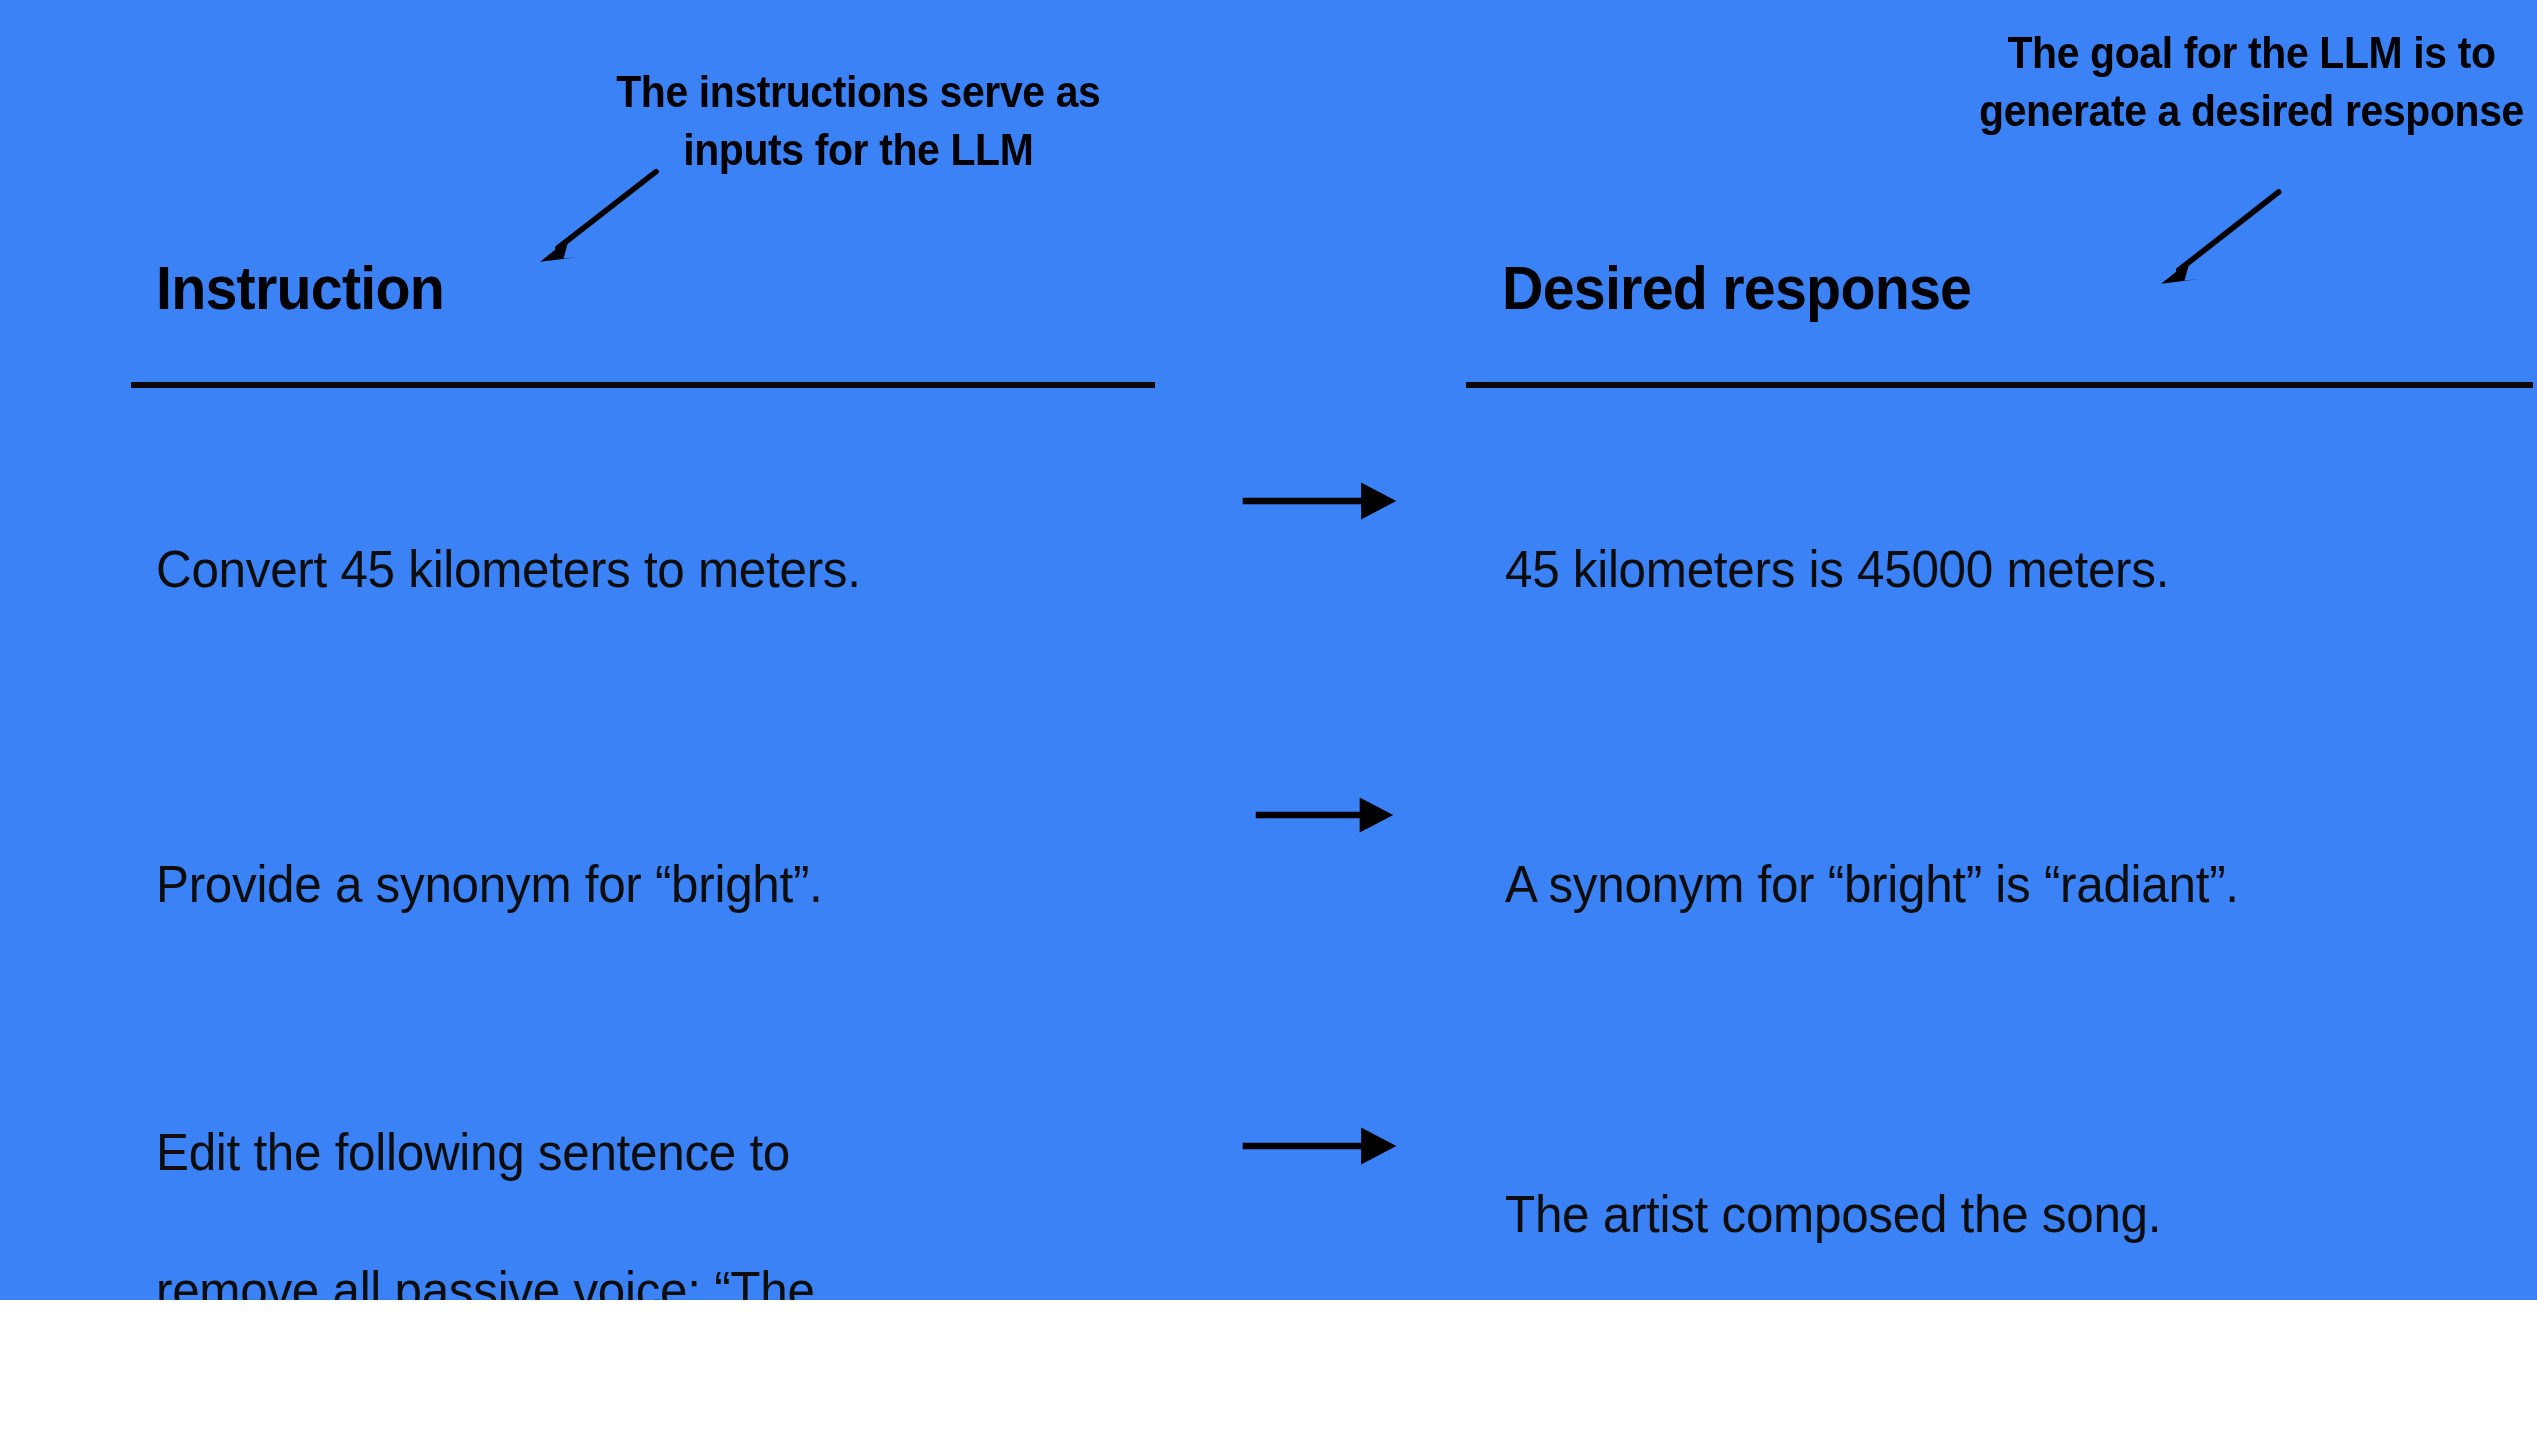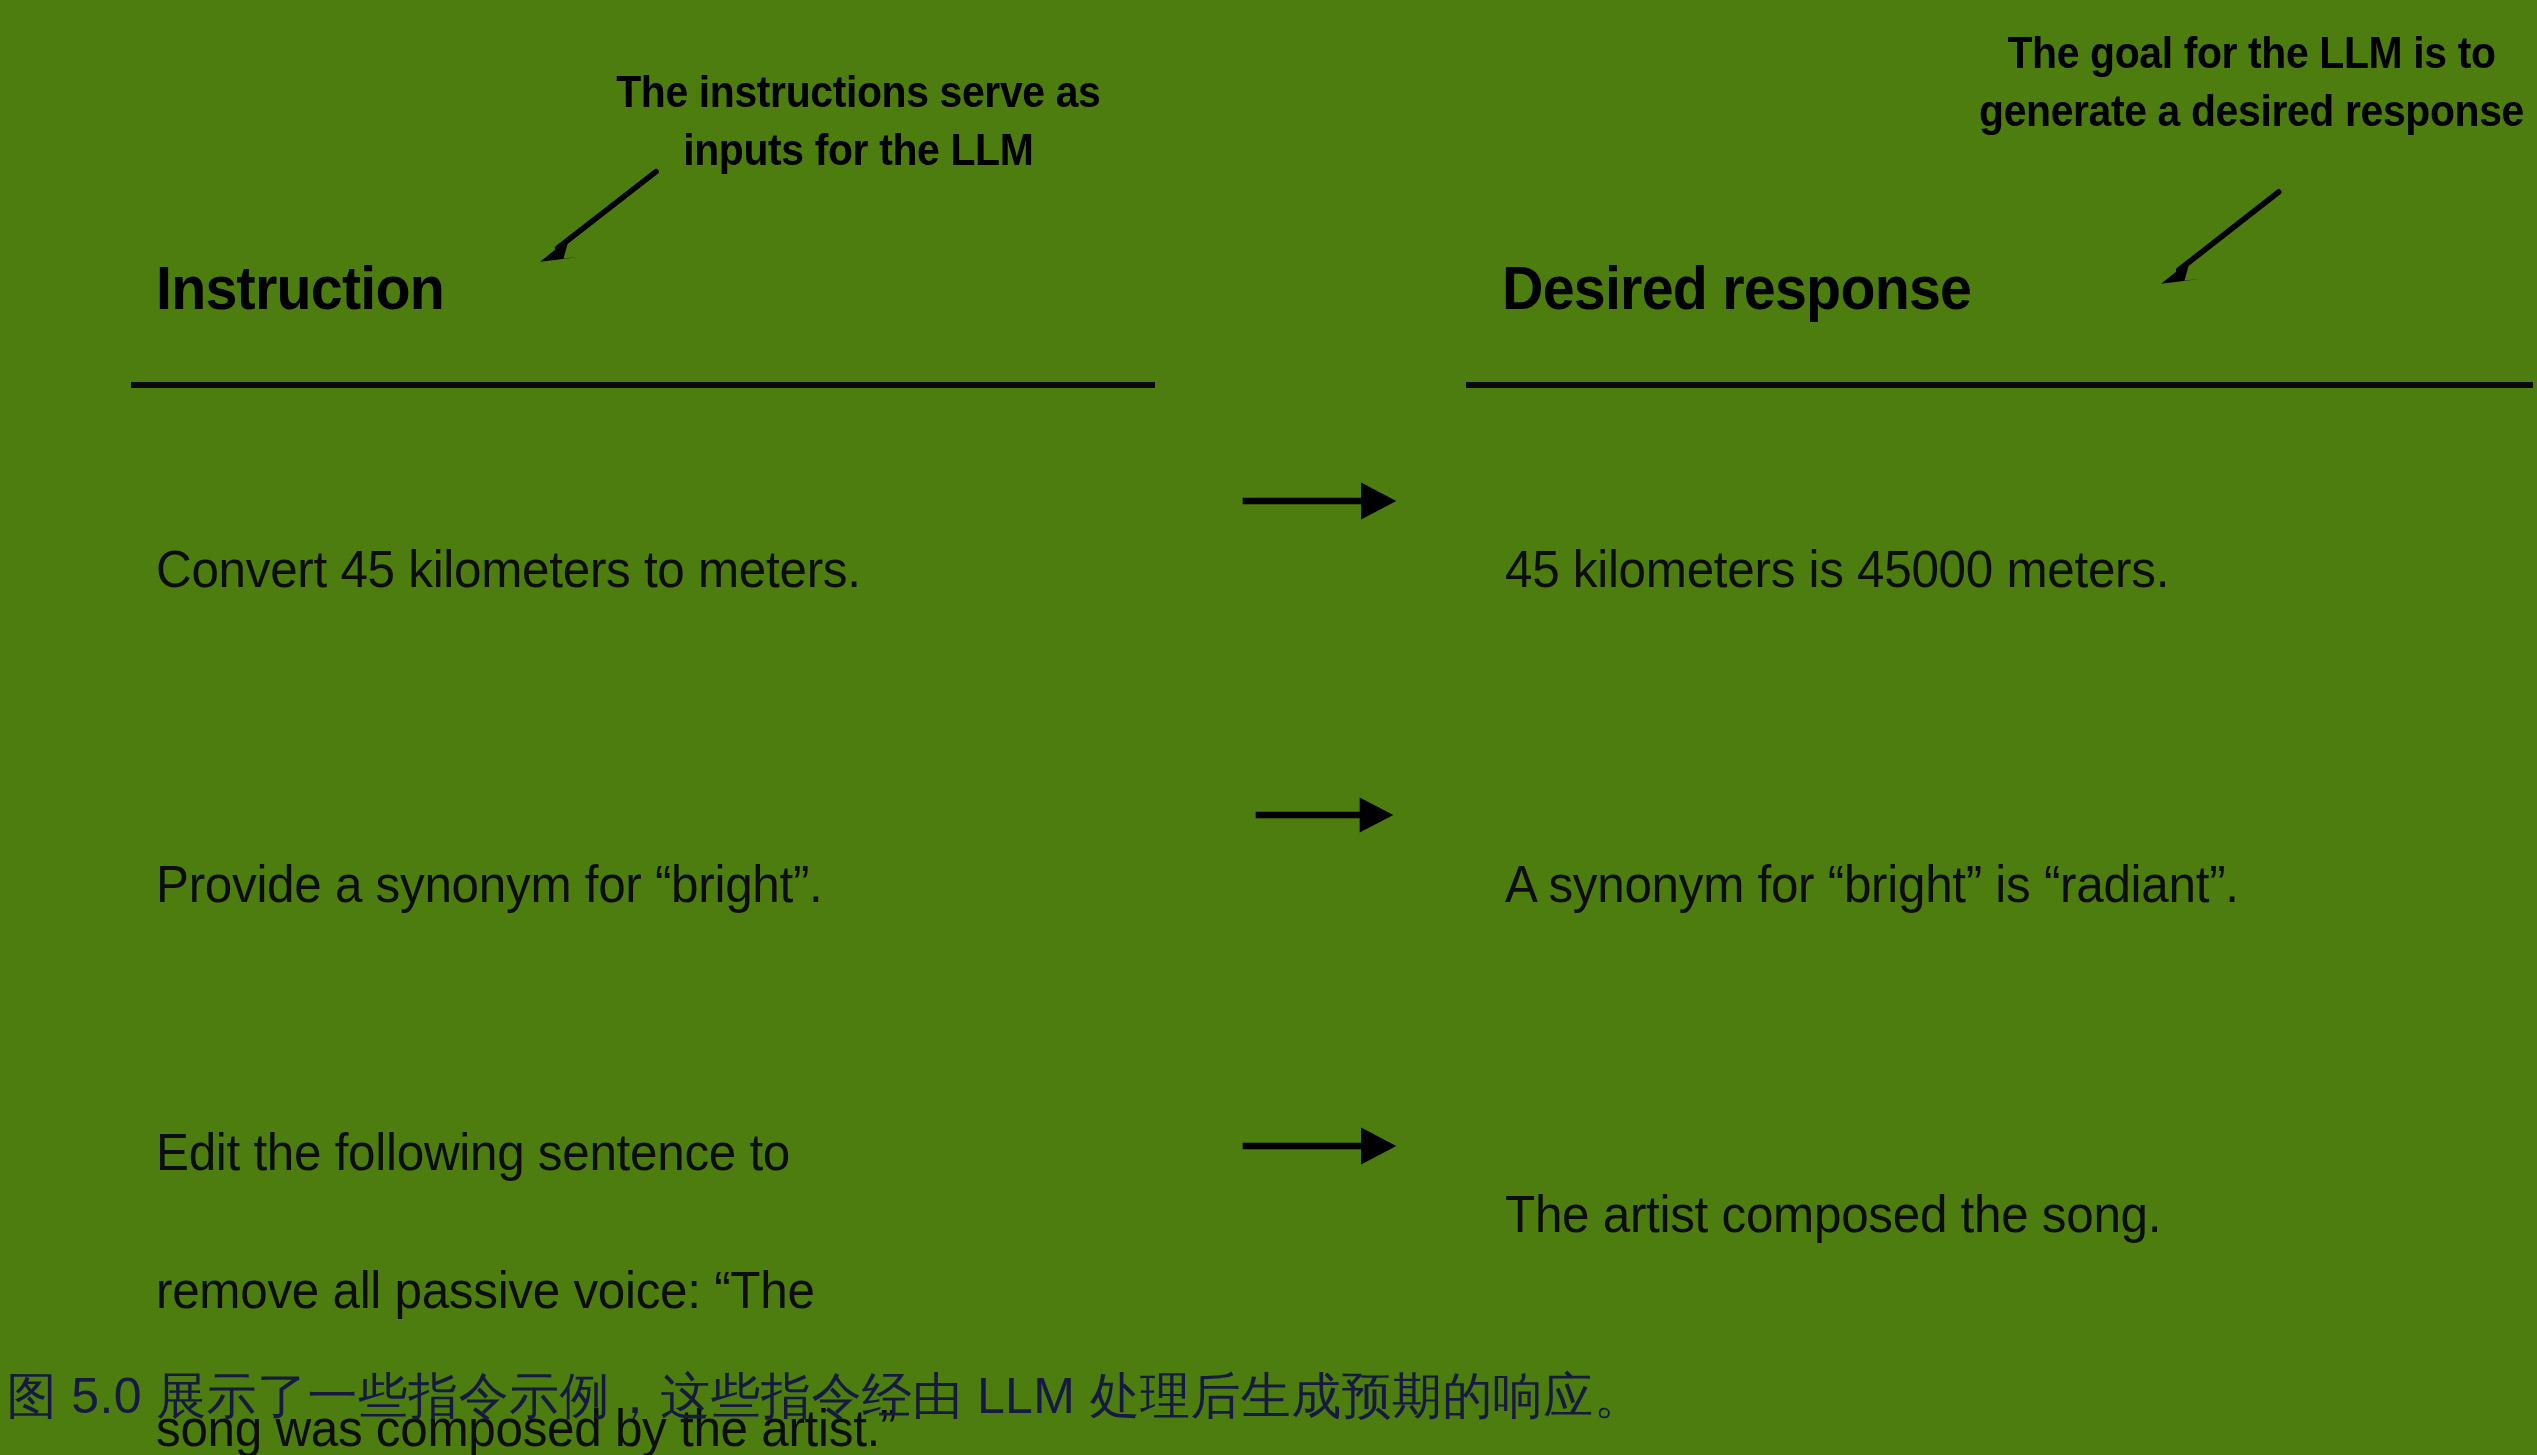--- a/index.html
+++ b/index.html
@@ -9,22 +9,22 @@
     background: #ffffff;
   }
   body {
     font-family: "Liberation Sans", "DejaVu Sans", sans-serif;
     -webkit-font-smoothing: antialiased;
   }
 
   #figure-root {
     position: relative;
     width: 2538px;
-    height: 1455px;
-    background: #4d7c0f;
+    height: 1300px;
+    background: #3b82f6;
     overflow: hidden;
   }
 
   
   .annotation {
     position: absolute;
     font-family: "Liberation Sans Narrow", "Liberation Sans", "DejaVu Sans Condensed", "DejaVu Sans", sans-serif;
     font-stretch: condensed;
     font-weight: 700;
     font-size: 44px;

